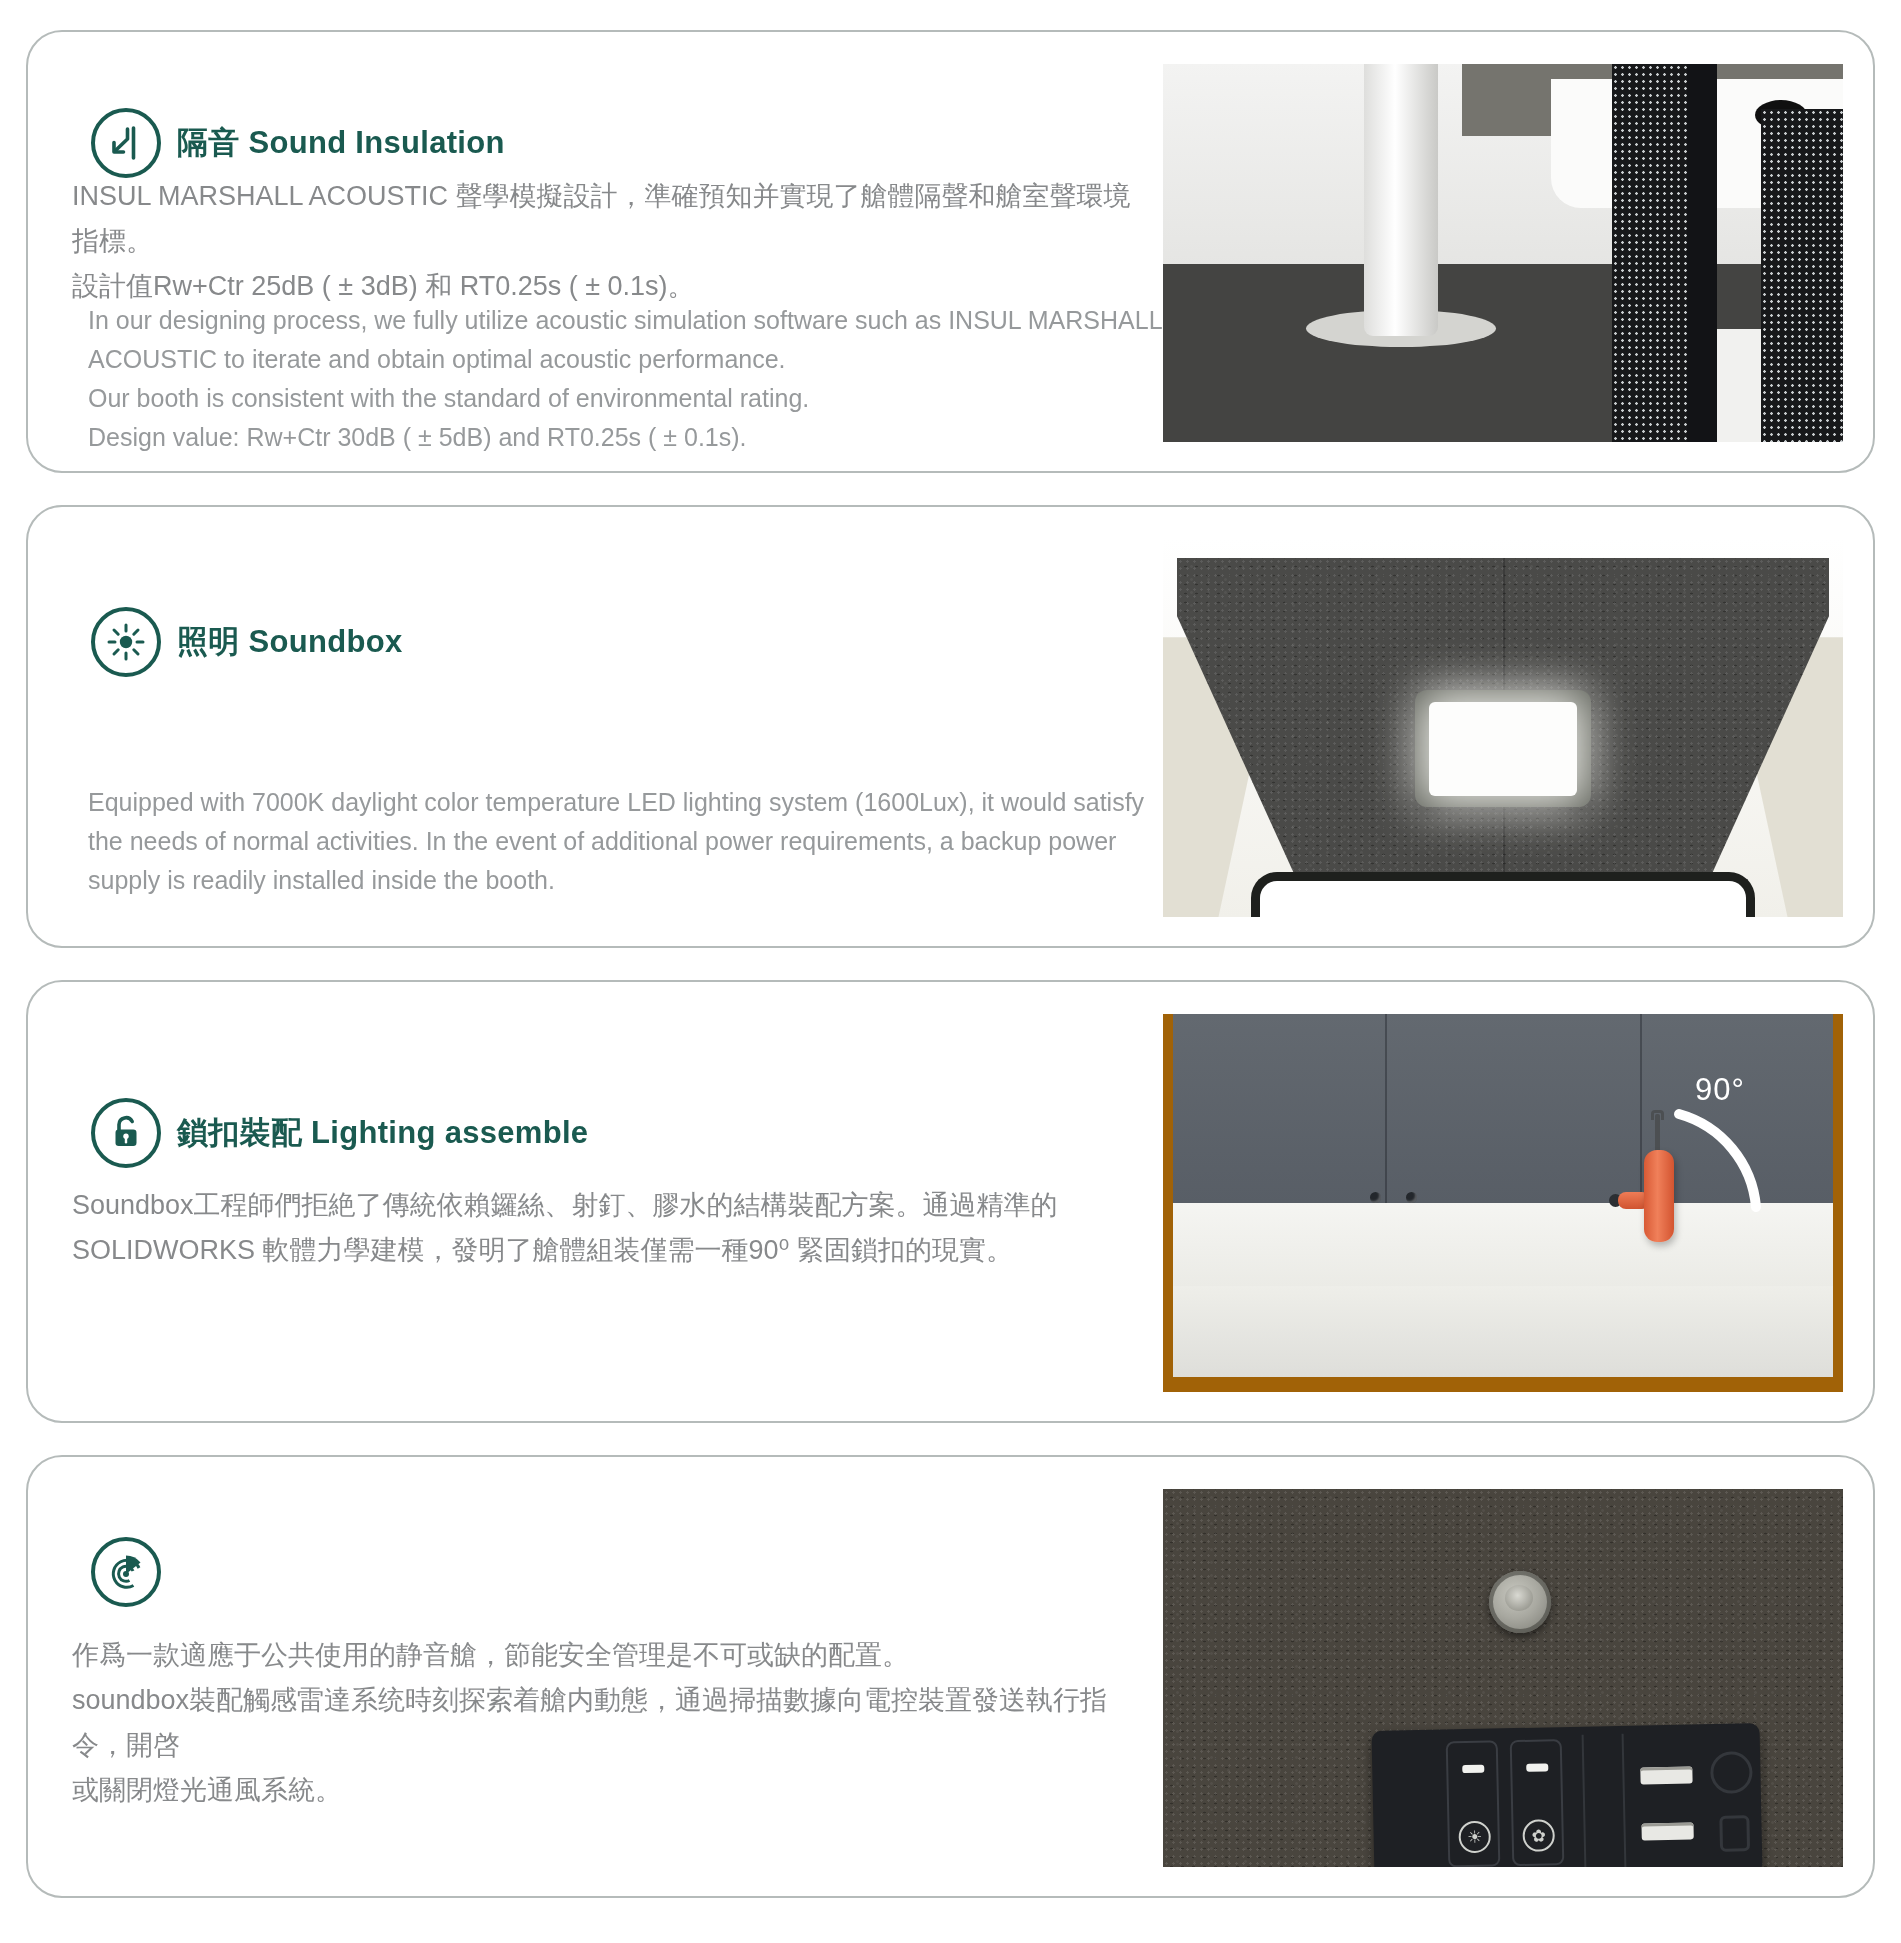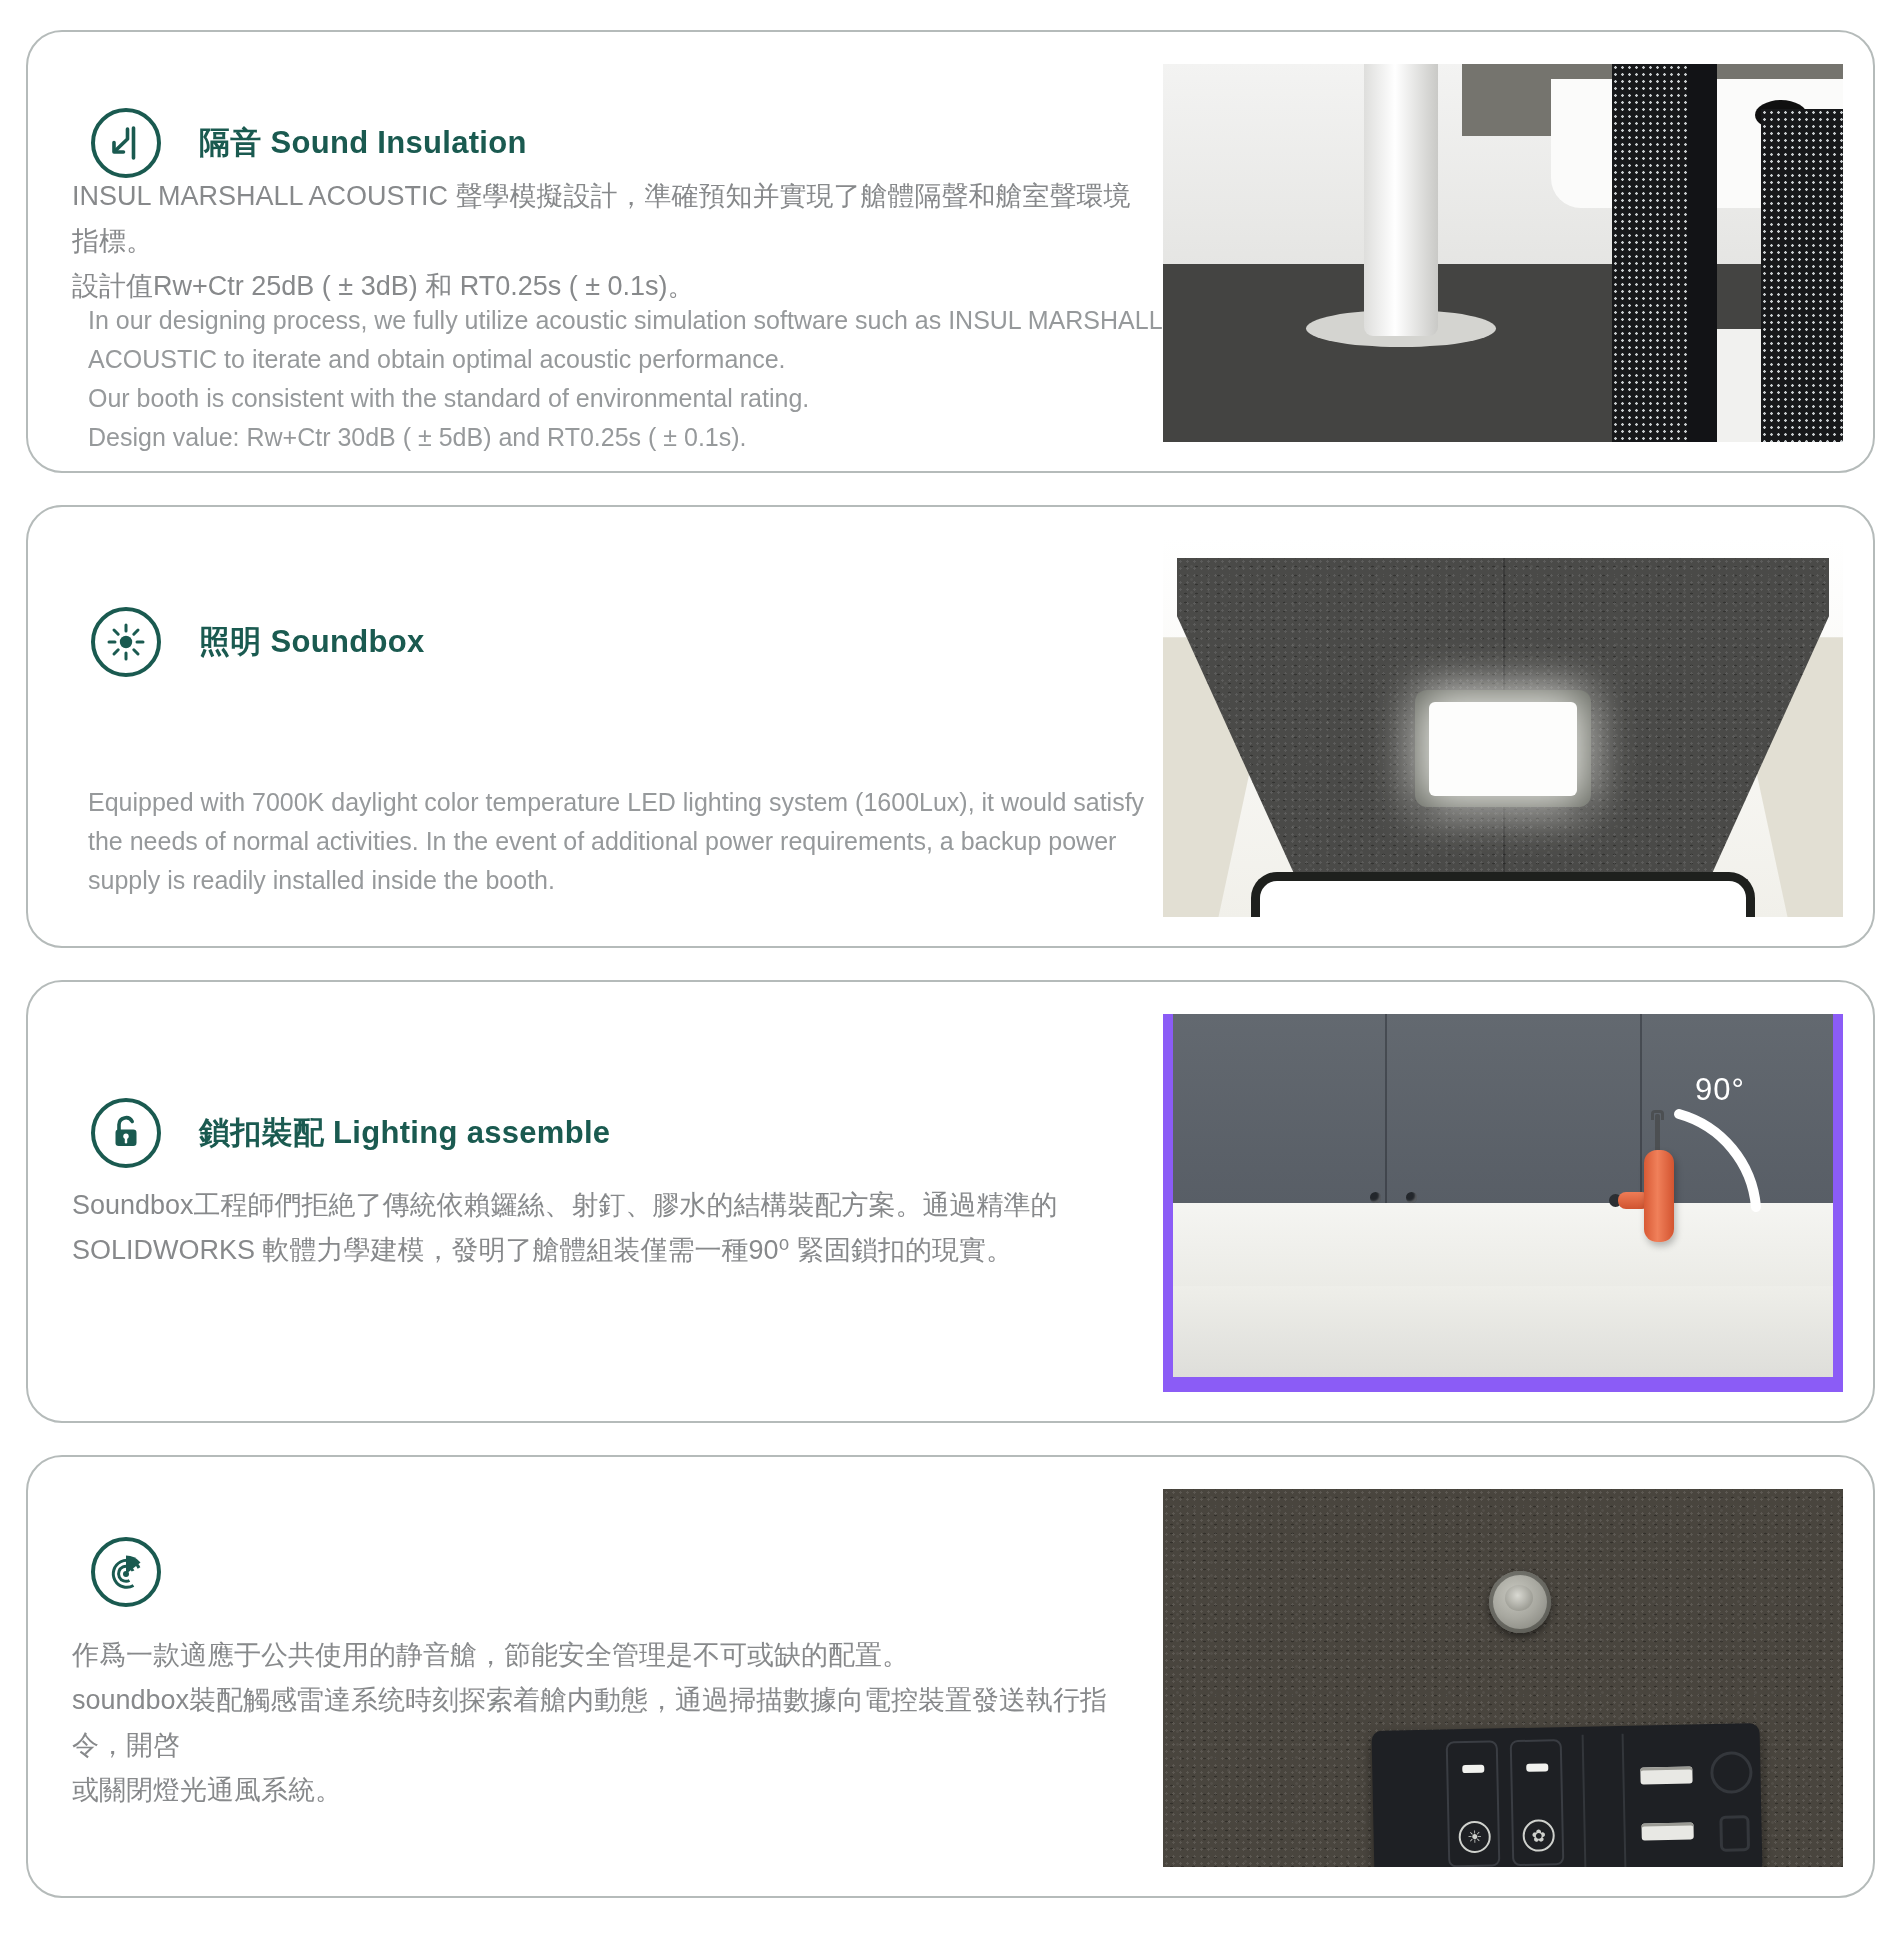--- a/index.html
+++ b/index.html
@@ -19,21 +19,21 @@
   .card.c4 { top:1455px;--head:80px;  --zh:176px; --en:312px; }
 
   .head { position:absolute; left:63px; top:var(--head); display:flex; align-items:center; }
   .icon-circle {
     width:62px; height:62px; border:4px solid #1a5a50; border-radius:50%;
     display:flex; align-items:center; justify-content:center; flex:0 0 auto;
     box-sizing:content-box;
   }
   .icon-circle svg { width:48px; height:48px; display:block; }
   .title {
-    margin-left:38px; font-size:31px; font-weight:700; color:#1a5a50;
+    margin-left:16px; font-size:31px; font-weight:700; color:#1a5a50;
     letter-spacing:0.3px; white-space:nowrap;
   }
   .zh {
     position:absolute; left:44px; top:var(--zh); width:1085px; margin:0;
     font-size:27px; line-height:45px; color:#87898b; white-space:pre-line;
   }
   .en {
     position:absolute; left:44px; top:var(--en); width:1085px; margin:16px;
     font-size:25px; line-height:39px; color:#96999b; white-space:pre-line;
   }
@@ -86,21 +86,21 @@
   .p2-seam  { left:50%; top:5%; width:2px; height:95%; background:rgba(0,0,0,0.18); }
   .p2-door  { left:13%; top:88%; width:74%; height:12%; background:#ffffff;
               border:9px solid #1e201d; border-bottom:none; border-radius:26px 26px 0 0;
               box-sizing:border-box; }
   .p2-ledframe { left:37%; top:40%; width:26%; height:31%; background:#565951;
                  border-radius:12px; box-shadow:0 6px 14px rgba(0,0,0,0.45); }
   .p2-led   { left:8%; top:10%; width:84%; height:80%; background:#fdfdfc; border-radius:6px;
               box-shadow:0 0 46px 12px rgba(255,255,250,0.85); }
 
   
-  .photo3 { background:#8b5cf6; }
+  .photo3 { background:#a16207; }
   .p3-panel { left:1.5%; top:0; width:97%; height:50%;
               background:linear-gradient(180deg,#636970 0%,#585e66 100%); }
   .p3-seam1 { left:222px; top:0; width:2px; height:189px; background:rgba(20,24,28,0.35); }
   .p3-seam2 { left:477px; top:0; width:2px; height:189px; background:rgba(20,24,28,0.35); }
   .p3-screw { width:11px; height:11px; border-radius:50%; background:#23272c;
               box-shadow:inset -2px -2px 2px rgba(255,255,255,0.25); }
   .p3-shelf { left:1.5%; top:50%; width:97%; height:22%;
               background:linear-gradient(180deg,#f5f5f2 0%,#ebebe6 100%); }
   .p3-front { left:1.5%; top:72%; width:97%; height:24%;
               background:linear-gradient(180deg,#eeeee9 0%,#dededa 100%); }

